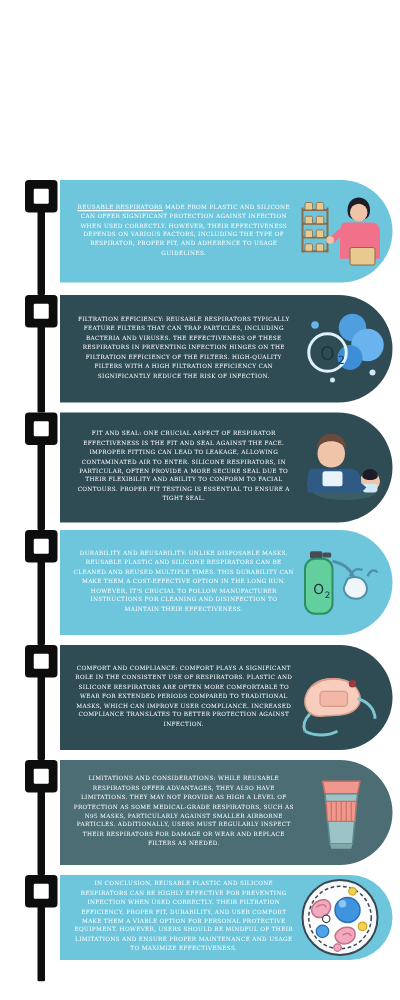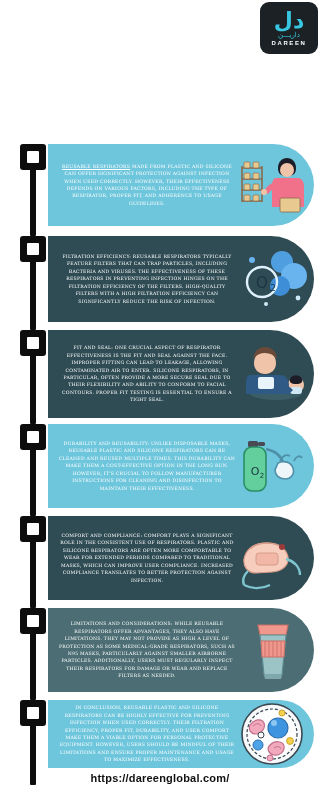--- a/index.html
+++ b/index.html
@@ -103,25 +103,20 @@
     font-family:"Liberation Sans", sans-serif;
     font-weight:700; font-size:11px; color:#111;
     letter-spacing:.2px;
   }
 </style>
 </head>
 <body>
 
 <div class="page">
 
-  <div class="logo">
-    <div class="logo-mark">دل</div>
-    <div class="logo-ar">داريـــن</div>
-    <div class="logo-en">DAREEN</div>
-  </div>
 
 
   <div class="timeline" id="timeline">
       <div class="tl-node" style="top: 2px;">
         <div class="tl-sq"></div>
         <div class="tl-bar" style="height: 67px;"></div>
       </div>
       <div class="tl-node" style="top: 94px;">
         <div class="tl-sq"></div>
         <div class="tl-bar" style="height: 69px;"></div>
@@ -281,14 +276,13 @@
     <circle cx="25" cy="34" r="3" fill="#fff" stroke="#3a4750" stroke-width="1"></circle>
     <circle cx="54" cy="40" r="3.4" fill="#f5d14e" stroke="#c9a62c" stroke-width="1"></circle>
     <circle cx="46" cy="12" r="3" fill="#f5d14e" stroke="#c9a62c" stroke-width="1"></circle>
     <circle cx="34" cy="57" r="3" fill="#f2a8bd" stroke="#c3718c" stroke-width="1"></circle>
   </svg>
           </div>
         </div>
       </div>
     </div>
 
-  <div class="footer">https://dareenglobal.com/</div>
 </div>
 
 </body></html>

